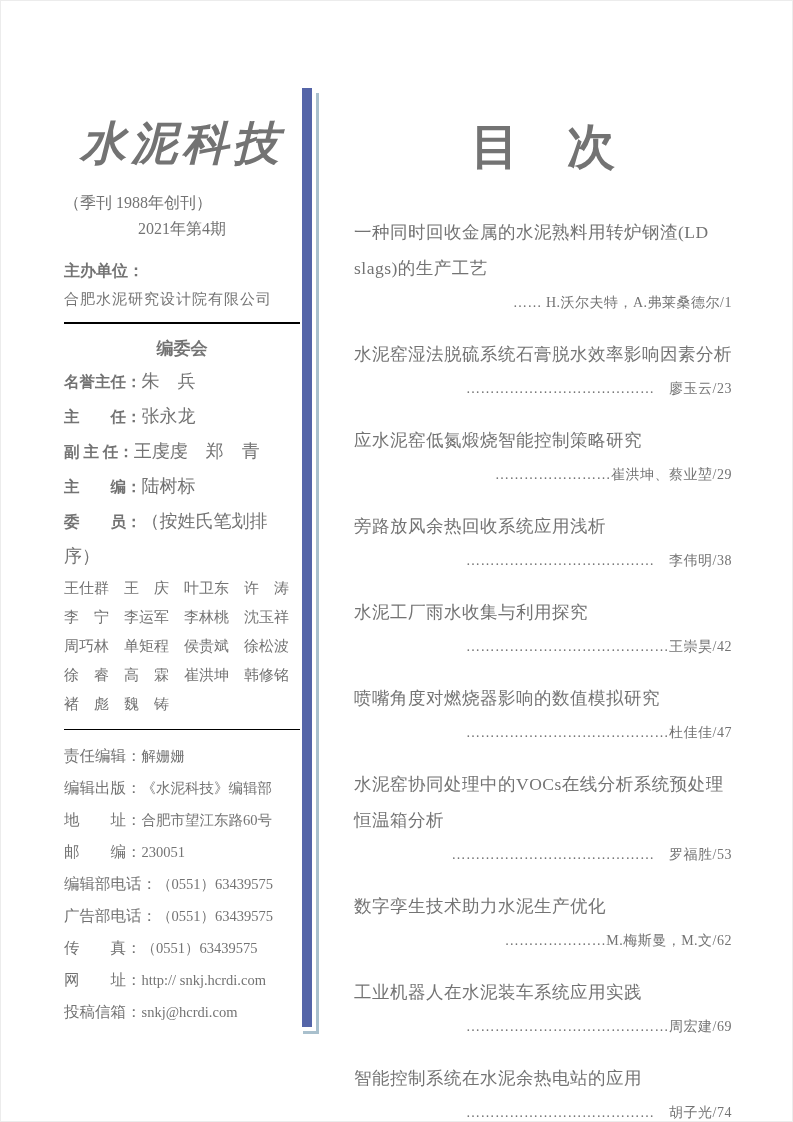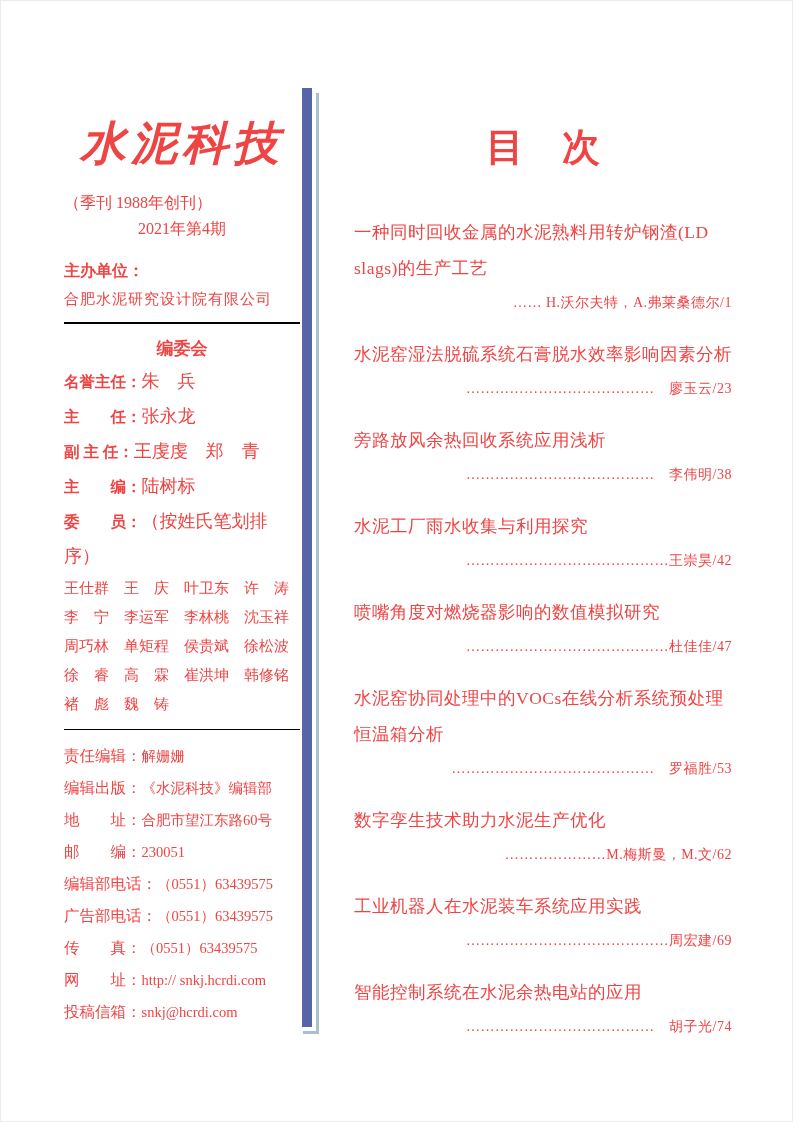--- a/index.html
+++ b/index.html
@@ -1,18 +1,18 @@
 <!DOCTYPE html>
 <html><head>
 <meta charset="utf-8">
 <style>
   html,body { margin:0; padding:0; background:#ffffff; }
   .page {
     position:relative; width:793px; height:1122px; background:#ffffff;
-    font-family:"Liberation Serif","DejaVu Serif",serif; color:#ef4444;
+    font-family:"Liberation Serif","DejaVu Serif",serif; color:#737373;
     box-shadow: inset 0 0 0 1px #ececec; overflow:hidden;
   }
   
   .left-col { position:absolute; left:64px; top:104px; width:236px; }
   .j-title {
     font-size:46px; font-weight:bold; font-style:italic; text-align:center;
     letter-spacing:5px; line-height:80px; white-space:nowrap;
   }
   .j-sub   { text-align:left; font-size:16px; line-height:26px; margin-top:6px; white-space:nowrap; }
   .j-issue { text-align:center; font-size:16px; line-height:26px; }
@@ -28,21 +28,21 @@
   .pub-row { line-height:32px; font-size:15.5px; white-space:pre-wrap; }
   .pub-row .lbl { font-weight:normal;margin-top:32px; }
   .pub-row .val { font-size:14.5px; }
   .pub-block { margin-top:10px; }
   
   .divider-shadow { position:absolute; left:303px; top:93px; width:13px; height:938px;
     border-right:3px solid #a9c0cd; border-bottom:3px solid #a9c0cd; }
   .divider-bar { position:absolute; left:302px; top:88px; width:10px; height:939px; background:#5565a8; }
   
   .right-col { position:absolute; left:338px; top:118px; width:410px; }
-  .toc-heading { text-align:center; font-size:38px; font-weight:bold; line-height:58px; margin-bottom:38px; white-space:pre; }
+  .toc-heading { text-align:center; font-size:48px; font-weight:bold; line-height:58px; margin-bottom:38px; white-space:pre; }
   .toc-entry { margin:16px; }
   .toc-title  { font-size:17.5px; line-height:36px; letter-spacing:0.5px; }
   .toc-byline { font-size:14px; line-height:34px; text-align:right; letter-spacing:0.5px; white-space:pre-wrap; }
 </style>
 </head>
 <body>
 
 <div class="page">
 
   <div class="left-col">
@@ -117,20 +117,24 @@
         <div class="toc-entry">
           <div class="toc-title">一种同时回收金属的水泥熟料用转炉钢渣(LD slags)的生产工艺</div>
           <div class="toc-byline">…… H.沃尔夫特，A.弗莱桑德尔/1</div>
         </div>
 
         <div class="toc-entry">
           <div class="toc-title">水泥窑湿法脱硫系统石膏脱水效率影响因素分析</div>
           <div class="toc-byline">…………………………………　廖玉云/23</div>
         </div>
 
+        <div class="toc-entry">
+          <div class="toc-title">应水泥窑低氮煅烧智能控制策略研究</div>
+          <div class="toc-byline">……………………崔洪坤、蔡业堃/29</div>
+        </div>
 
         <div class="toc-entry">
           <div class="toc-title">旁路放风余热回收系统应用浅析</div>
           <div class="toc-byline">…………………………………　李伟明/38</div>
         </div>
 
         <div class="toc-entry">
           <div class="toc-title">水泥工厂雨水收集与利用探究</div>
           <div class="toc-byline">……………………………………王崇昊/42</div>
         </div>

